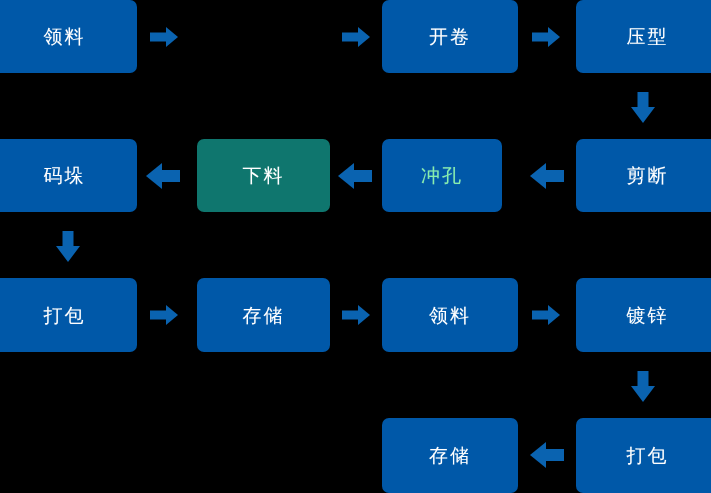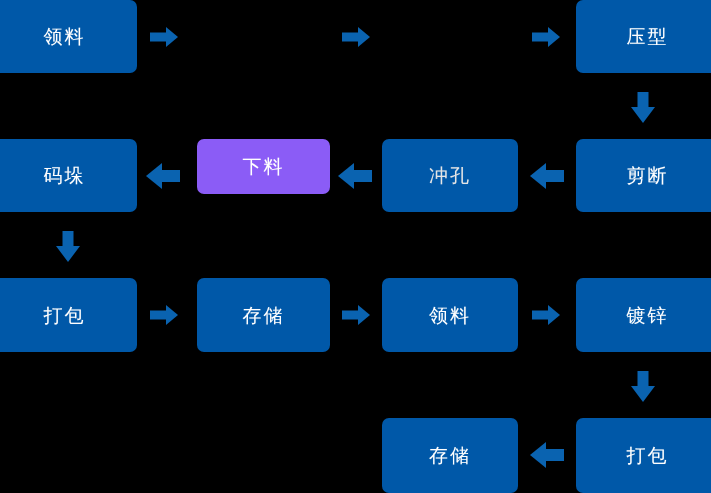--- a/index.html
+++ b/index.html
@@ -92,30 +92,33 @@
     border-top: 0 solid #0a63b0;
   }
 </style>
 </head>
 <body>
 
 <div id="canvas" style="width: 711px; height: 493px; background: rgb(0, 0, 0);">
     <div class="node" style="left: -8px; top: 0px; width: 145px; height: 73px; background: rgb(0, 88, 168); color: rgb(255, 255, 255);">
       <span class="node-label">领料</span>
     </div>
+    <div class="node" style="left: 382px; top: 0px; width: 136px; height: 73px; background: rgb(0, 88, 168); color: rgb(255, 255, 255);">
+      <span class="node-label">开卷</span>
+    </div>
     <div class="node" style="left: 576px; top: 0px; width: 143px; height: 73px; background: rgb(0, 88, 168); color: rgb(255, 255, 255);">
       <span class="node-label">压型</span>
     </div>
     <div class="node" style="left: -8px; top: 139px; width: 145px; height: 73px; background: rgb(0, 88, 168); color: rgb(255, 255, 255);">
       <span class="node-label">码垛</span>
     </div>
-    <div class="node" style="left: 197px; top: 139px; width: 133px; height: 55px; background: #8b5cf6; color: rgb(255, 255, 255);">
+    <div class="node" style="left: 197px; top: 139px; width: 133px; height: 73px; background: #0f766e; color: rgb(255, 255, 255);">
       <span class="node-label">下料</span>
     </div>
-    <div class="node" style="left: 382px; top: 139px; width: 136px; height: 73px; background: rgb(0, 88, 168); color: #e5e5e5;">
+    <div class="node" style="left: 382px; top: 139px; width: 120px; height: 73px; background: rgb(0, 88, 168); color: #86efac;">
       <span class="node-label">冲孔</span>
     </div>
     <div class="node" style="left: 576px; top: 139px; width: 143px; height: 73px; background: rgb(0, 88, 168); color: rgb(255, 255, 255);">
       <span class="node-label">剪断</span>
     </div>
     <div class="node" style="left: -8px; top: 278px; width: 145px; height: 74px; background: rgb(0, 88, 168); color: rgb(255, 255, 255);">
       <span class="node-label">打包</span>
     </div>
     <div class="node" style="left: 197px; top: 278px; width: 133px; height: 74px; background: rgb(0, 88, 168); color: rgb(255, 255, 255);">
       <span class="node-label">存储</span>

